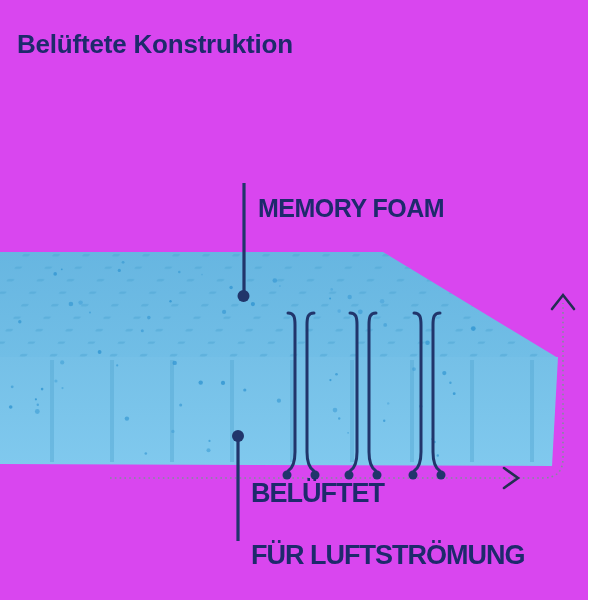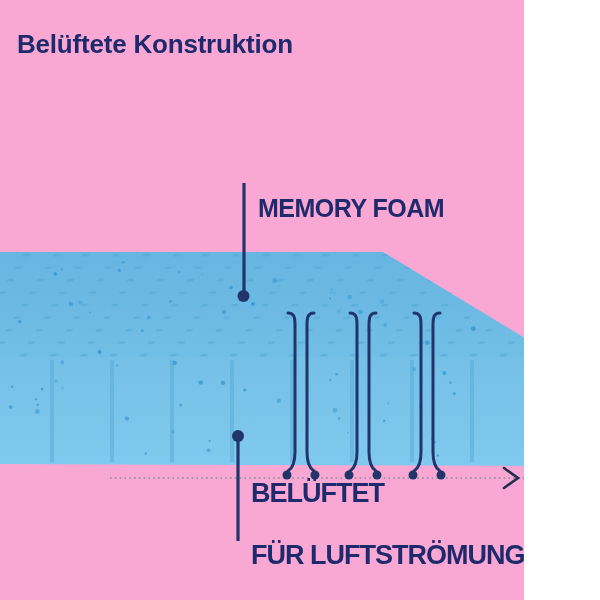--- a/index.html
+++ b/index.html
@@ -1,20 +1,20 @@
 <!DOCTYPE html>
 <html><head>
 <meta charset="utf-8">
 <style>
   html, body { margin: 0; padding: 0; background: #ffffff; }
   .stage {
     position: relative;
-    width: 524px;
+    width: 588px;
     height: 600px;
-    background: #f9a8d4;
+    background: #d946ef;
     overflow: hidden;
     font-family: "Liberation Sans", sans-serif;
   }
   .stage svg { position: absolute; left: 0; top: 0; }
   .title {
     position: absolute;
     left: 17px;
     top: 29px;
     font-size: 26px;
     font-weight: bold;

